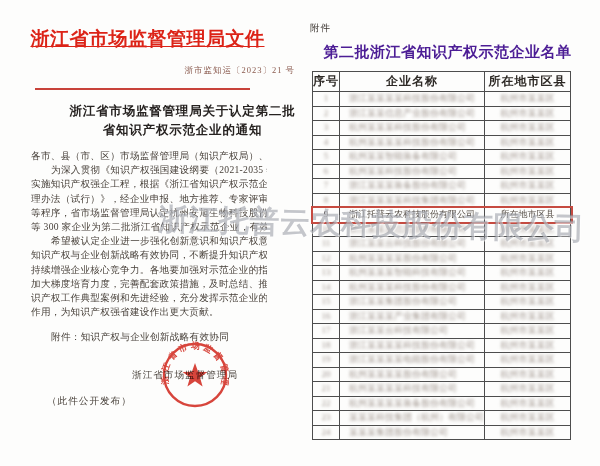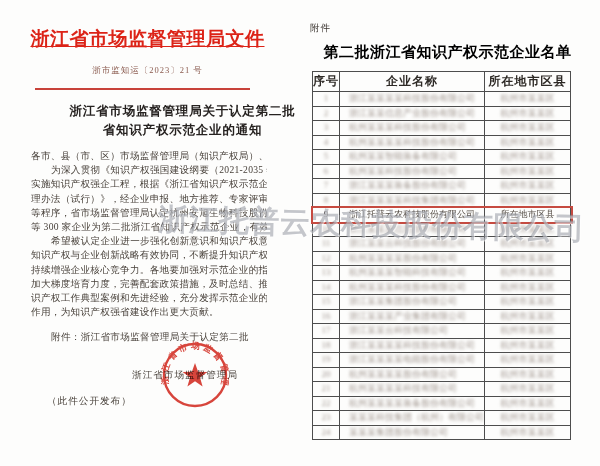--- a/index.html
+++ b/index.html
@@ -14,21 +14,21 @@
   #right-page{left:295px;width:305px;}
 
   
   .doc-title{
     position:absolute;top:26px;left:0;width:100%;
     text-align:center;font-size:19px;font-weight:bold;
     color:#dc2317;letter-spacing:0.5px;white-space:nowrap;text-decoration:underline;
   }
   .doc-number{
     position:absolute;top:65px;left:0;width:100%;
-    text-align:center;font-size:8.5px;color:#8a5a4e;letter-spacing:1px;
+    text-align:right;font-size:8.5px;color:#8a5a4e;letter-spacing:1px;
   }
   .red-divider{
     position:absolute;top:88px;left:35px;width:215px;height:2px;
     background:#c8423a;
   }
   .notice-title{
     position:absolute;left:0;width:100%;text-align:center;
     font-size:12.5px;font-weight:bold;color:#262220;letter-spacing:0.8px;
     white-space:nowrap;
     padding-left:35px;
@@ -62,21 +62,21 @@
     mix-blend-mode:multiply;opacity:0.92;
   }
 
   
   .att-label{
     position:absolute;top:22px;left:15px;
     font-size:9.5px;color:#3c3631;letter-spacing:1px;
   }
   .list-title{
     position:absolute;top:43px;left:0;width:100%;text-align:center;
-    font-size:15px;font-weight:bold;color:#000000;letter-spacing:0.5px;
+    font-size:15px;font-weight:bold;color:#4c1d95;letter-spacing:0.5px;
     white-space:nowrap;
   }
   .company-table{
     position:absolute;top:71px;left:17px;
     border-collapse:collapse;table-layout:fixed;
     font-size:9px;color:#5a524b;
   }
   .company-table col.c-no{width:27px;}
   .company-table col.c-name{width:140px;}
   .company-table col.c-loc{width:86px;}
@@ -129,21 +129,21 @@
       <div class="body-line">等程序，省市场监督管理局认定杭州安旭生物科技股份有限公司</div>
       <div class="body-line">等 300 家企业为第二批浙江省知识产权示范企业，有效期三年。</div>
       <div class="body-line indent">希望被认定企业进一步强化创新意识和知识产权意识，推进</div>
       <div class="body-line">知识产权与企业创新战略有效协同，不断提升知识产权管理水平，</div>
       <div class="body-line">持续增强企业核心竞争力。各地要加强对示范企业的指导和服务，</div>
       <div class="body-line">加大梯度培育力度，完善配套政策措施，及时总结、推广企业知</div>
       <div class="body-line">识产权工作典型案例和先进经验，充分发挥示范企业的引领带动</div>
       <div class="body-line">作用，为知识产权强省建设作出更大贡献。</div>
     </div>
 
-  <div class="attachment-line">附件：浙江省市场监督管理局关于认定第二批</div>
+  <div class="attachment-line">附件：知识产权与企业创新战略有效协同</div>
 
   <div class="signer-line">浙江省市场监督管理局</div>
 
 
   <div class="public-note">（此件公开发布）</div>
 
   <svg class="seal" viewBox="0 0 68 68">
     <defs>
       <path id="seal-arc" d="M 8 44 A 27.5 27.5 0 1 1 60 44" fill="none"></path>
     </defs>

